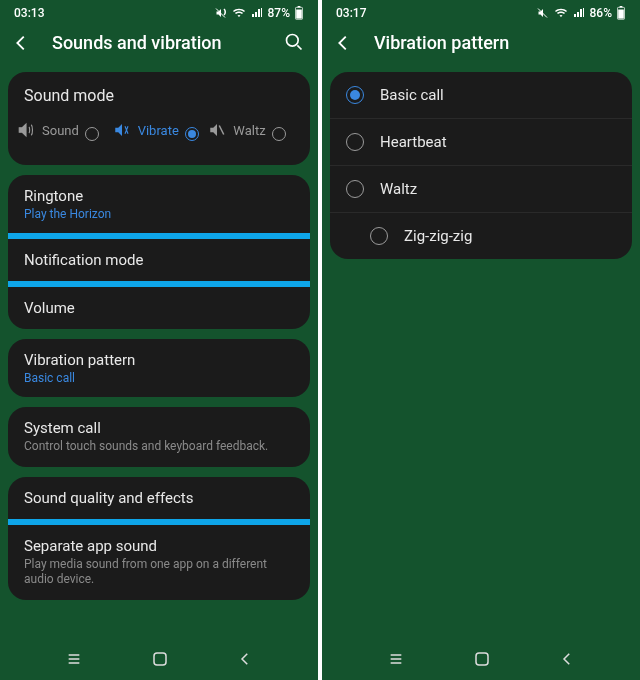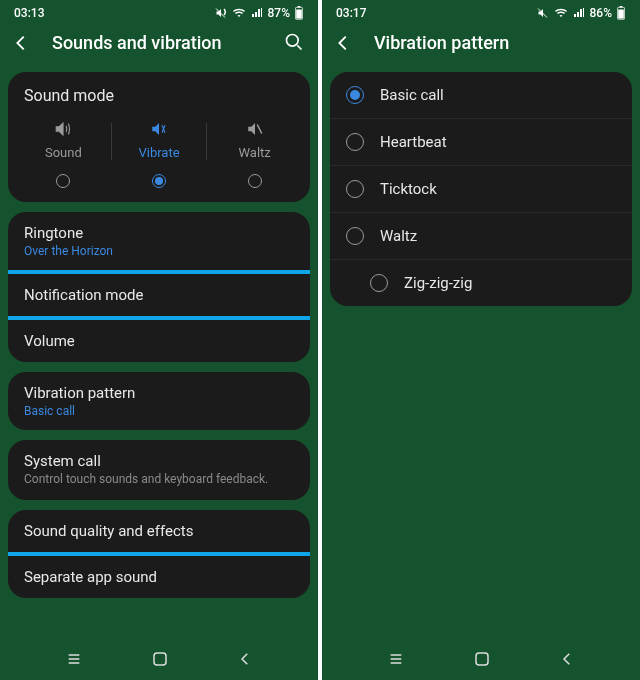--- a/index.html
+++ b/index.html
@@ -77,21 +77,20 @@
   .mode-row {
     display: flex;
     justify-content: space-around;
     align-items: flex-start;
     padding: 4px 8px 14px 8px;
     position: relative;
   }
   .mode-option {
     flex: 1;
     display: flex;
-    flex-direction: column;
     align-items: center;
     gap: 6px;
     color: #9a9a9a;
     font-size: 13px;
     position: relative;
   }
   .mode-option.active { color: #3a88e0; }
   .mode-option .icon-slot { height: 20px; display:flex; align-items:center; justify-content:center; }
   .mode-option .radio {
     width: 14px; height: 14px;
@@ -113,21 +112,21 @@
   .mode-divider {
     width: 1px;
     align-self: stretch;
     background: #3a3a3a;
     margin: 4px 0 28px 0;
   }
 
   
   .list-row {
     padding: 12px 16px;
-    border-bottom: 4px solid #0ea5e9;
+    border-bottom: 6px solid #0ea5e9;
   }
   .list-row:last-child { border-bottom: none; }
   .list-row .row-title {
     font-size: 15px;
     color: #e8e8e8;
   }
   .list-row .row-sub {
     font-size: 12px;
     margin-top: 2px;
   }
@@ -260,21 +259,21 @@
           </span>
           <span>Waltz</span>
           <span class="radio"></span>
         </div>
       </div>
     </div>
 
     <div class="card">
       <div class="list-row">
         <div class="row-title">Ringtone</div>
-        <div class="row-sub link">Over the Horizon</div>
+        <div class="row-sub link">Play the Horizon</div>
       </div>
       <div class="list-row">
         <div class="row-title">Notification mode</div>
       </div>
       <div class="list-row">
         <div class="row-title">Volume</div>
       </div>
     </div>
 
     <div class="card">
@@ -290,20 +289,21 @@
         <div class="row-sub desc">Control touch sounds and keyboard feedback.</div>
       </div>
     </div>
 
     <div class="card">
       <div class="list-row">
         <div class="row-title">Sound quality and effects</div>
       </div>
       <div class="list-row">
         <div class="row-title">Separate app sound</div>
+        <div class="row-sub desc">Play media sound from one app on a different audio device.</div>
       </div>
     </div>
 
   </div>
 
   <div class="nav-bar">
     <span>
       <svg width="20" height="16" viewBox="0 0 24 24" fill="none" stroke="#ddd" stroke-width="2">
           <path d="M4 6h16M4 12h16M4 18h16"></path>
         </svg>
@@ -367,24 +367,20 @@
       <div class="radio-row selected">
         <span class="radio-btn"></span>
         <span class="option-label">Basic call</span>
       </div>
       <div class="radio-row">
         <span class="radio-btn"></span>
         <span class="option-label">Heartbeat</span>
       </div>
       <div class="radio-row">
         <span class="radio-btn"></span>
-        <span class="option-label">Ticktock</span>
-      </div>
-      <div class="radio-row">
-        <span class="radio-btn"></span>
         <span class="option-label">Waltz</span>
       </div>
       <div class="radio-row">
         <span class="radio-btn"></span>
         <span class="option-label">Zig-zig-zig</span>
       </div>
     </div>
   </div>
 
   <div class="nav-bar">

